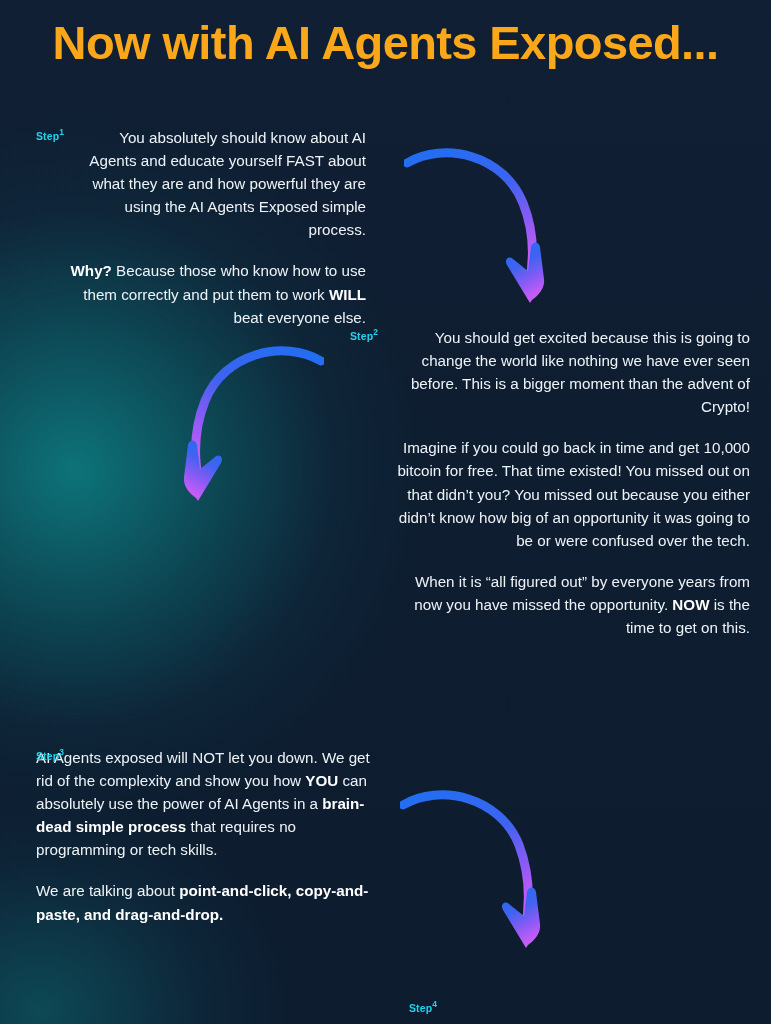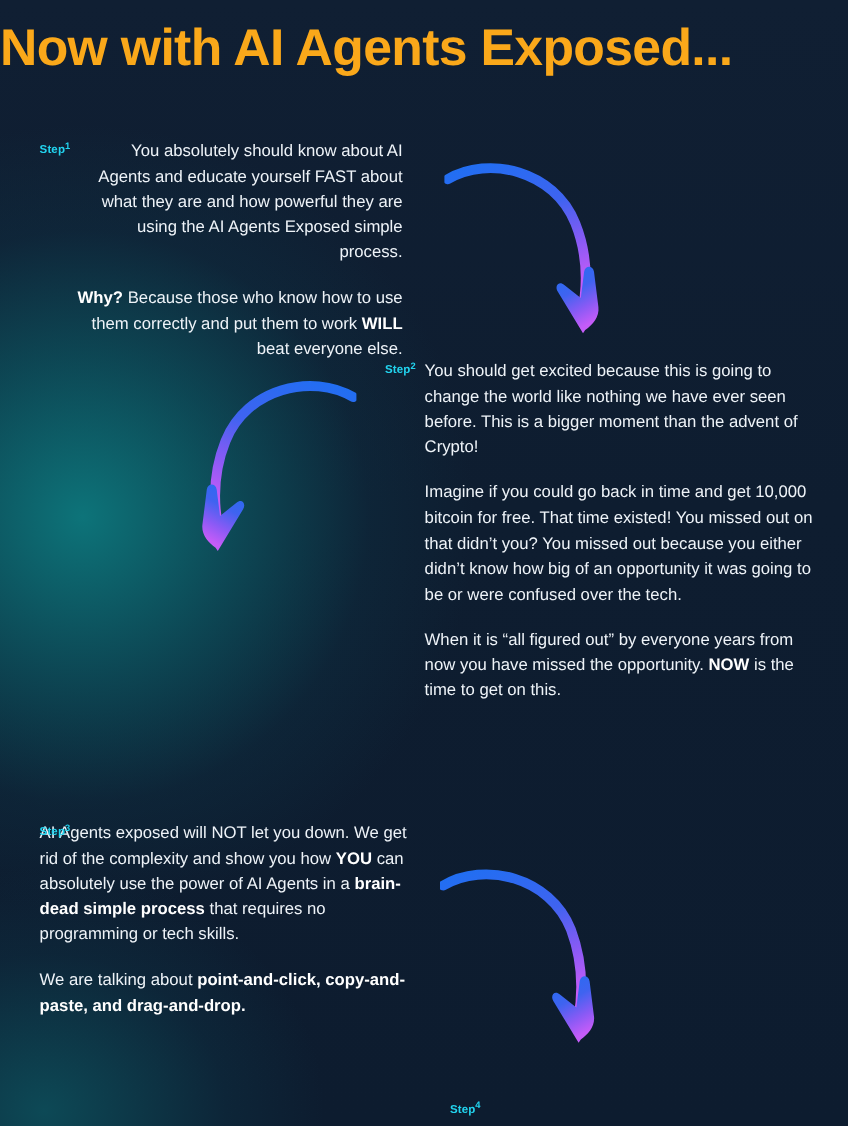--- a/index.html
+++ b/index.html
@@ -21,21 +21,21 @@
       radial-gradient(ellipse 300px 260px at 40px 1010px, rgba(13,110,118,0.55) 0%, rgba(13,70,88,0.22) 55%, rgba(14,31,51,0) 85%),
       linear-gradient(180deg, #101f33 0%, #0e1d30 45%, #0d1c2f 100%);
   }
 
   
   .title-wrap {
     position: absolute;
     left: 0;
     top: 18px;
     width: 771px;
-    text-align: left;
+    text-align: center;
   }
   .title {
     display: inline-block;
     color: #faa81a;
     font-size: 47px;
     line-height: 1.05;
     font-weight: 800;
     letter-spacing: -0.6px;
     white-space: nowrap;
   }
@@ -77,21 +77,21 @@
   .step-body u {
     text-decoration: underline;
     text-underline-offset: 2px;
   }
 
   
   #step1 { left: 36px;  top: 126px; width: 330px; }
   #step1 .step-body { margin-left: 33px; text-align: right; }
 
   #step2 { left: 350px; top: 326px; width: 400px; }
-  #step2 .step-body { margin-left: 36px; }
+  #step2 .step-body { margin-left: 46px; text-align: right; }
 
   #step3 { left: 36px;  top: 746px; width: 340px; }
   #step3 .step-body { }
 
   #step4 { left: 409px; top: 998px; width: 340px; }
   #step4 .step-body { margin-left: 36px; }
 
   
   .arrow {
     position: absolute;

